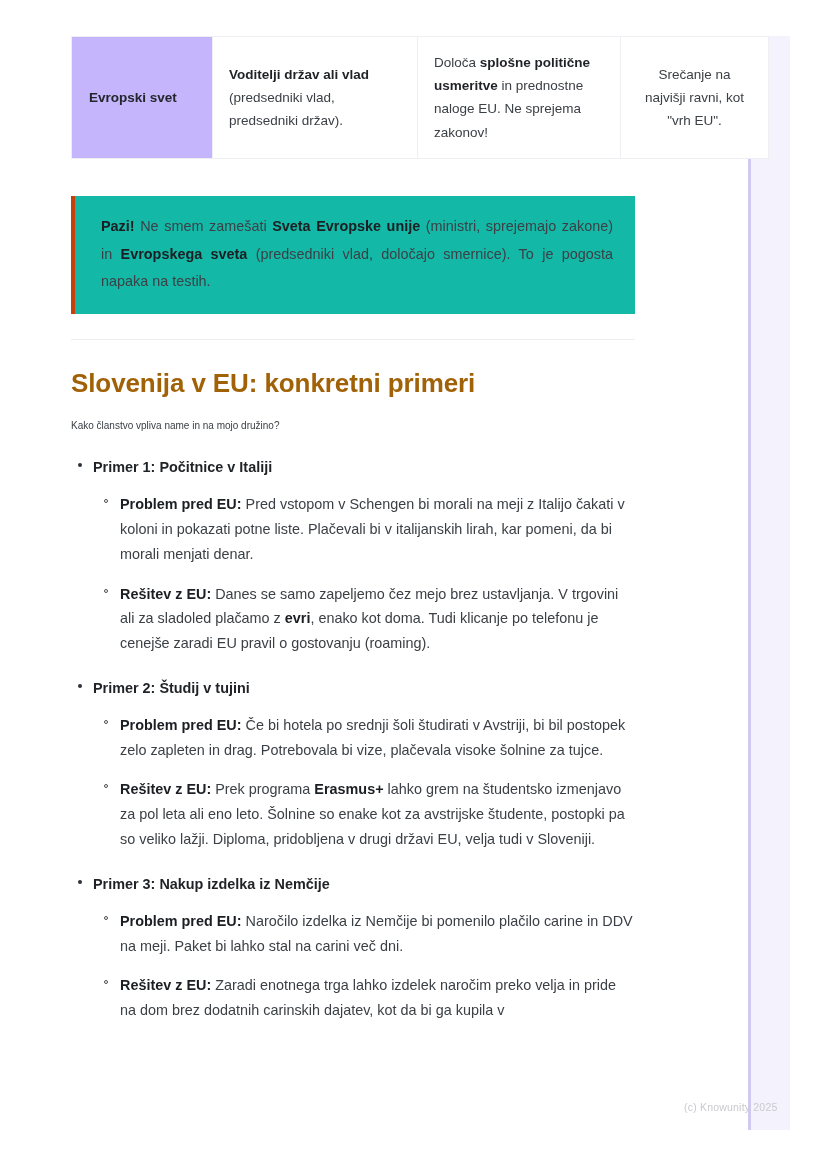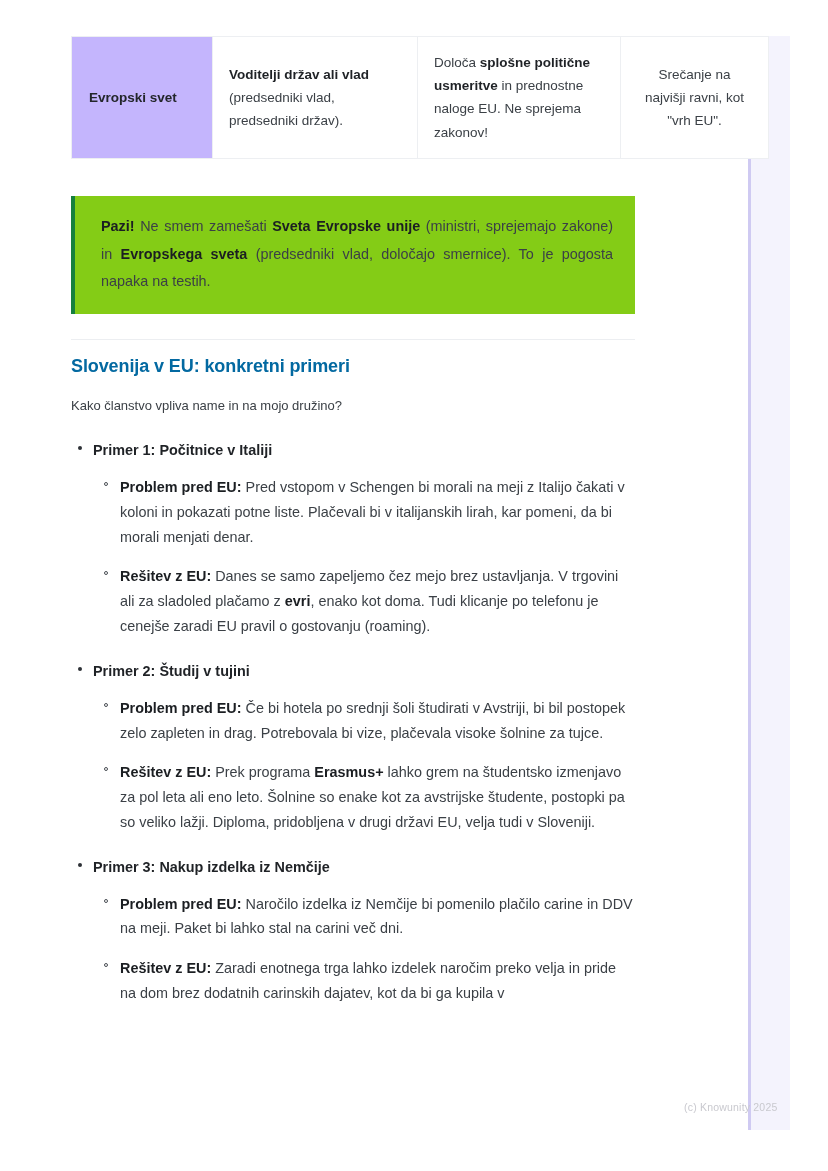--- a/index.html
+++ b/index.html
@@ -69,22 +69,22 @@
     padding-left: 17px;
   }
   .inst-table td.c1 { width: 172px; }
   .inst-table td.c2 { width: 170px; }
   .inst-table td.c3 { width: 115px; text-align: center; }
   .inst-table b { color: #1f2226; font-weight: bold; }
 
   
   .callout {
     margin-top: 37px;
-    background: #84cc16;
-    border-left: 4px solid #15803d;
+    background: #14b8a6;
+    border-left: 4px solid #c2410c;
     padding: 17px 22px 18px 26px;
     box-sizing: border-box;
     width: 564px;
   }
   .callout p {
     margin: 0;
     font-size: 14.4px;
     line-height: 1.93;
     color: #3b4046;
     text-align: justify;
@@ -94,30 +94,30 @@
   
   .divider {
     margin-top: 25px;
     height: 1px;
     background: #eceef1;
     width: 564px;
   }
 
   
   .section-title {
-    margin: 16px 0 0 0;
-    font-size: 18px;
+    margin: 28px 0 0 0;
+    font-size: 26px;
     font-weight: bold;
-    color: #0369a1;
+    color: #a16207;
     letter-spacing: -0.1px;
   }
 
   .lead {
     margin: 19px 0 0 0;
-    font-size: 13px;
+    font-size: 10px;
     line-height: 1.6;
     color: #3b4046;
   }
 
   
   ul.lvl1 {
     margin: 22px 0 0 0;
     padding-left: 22px;
     list-style: none;
   }

